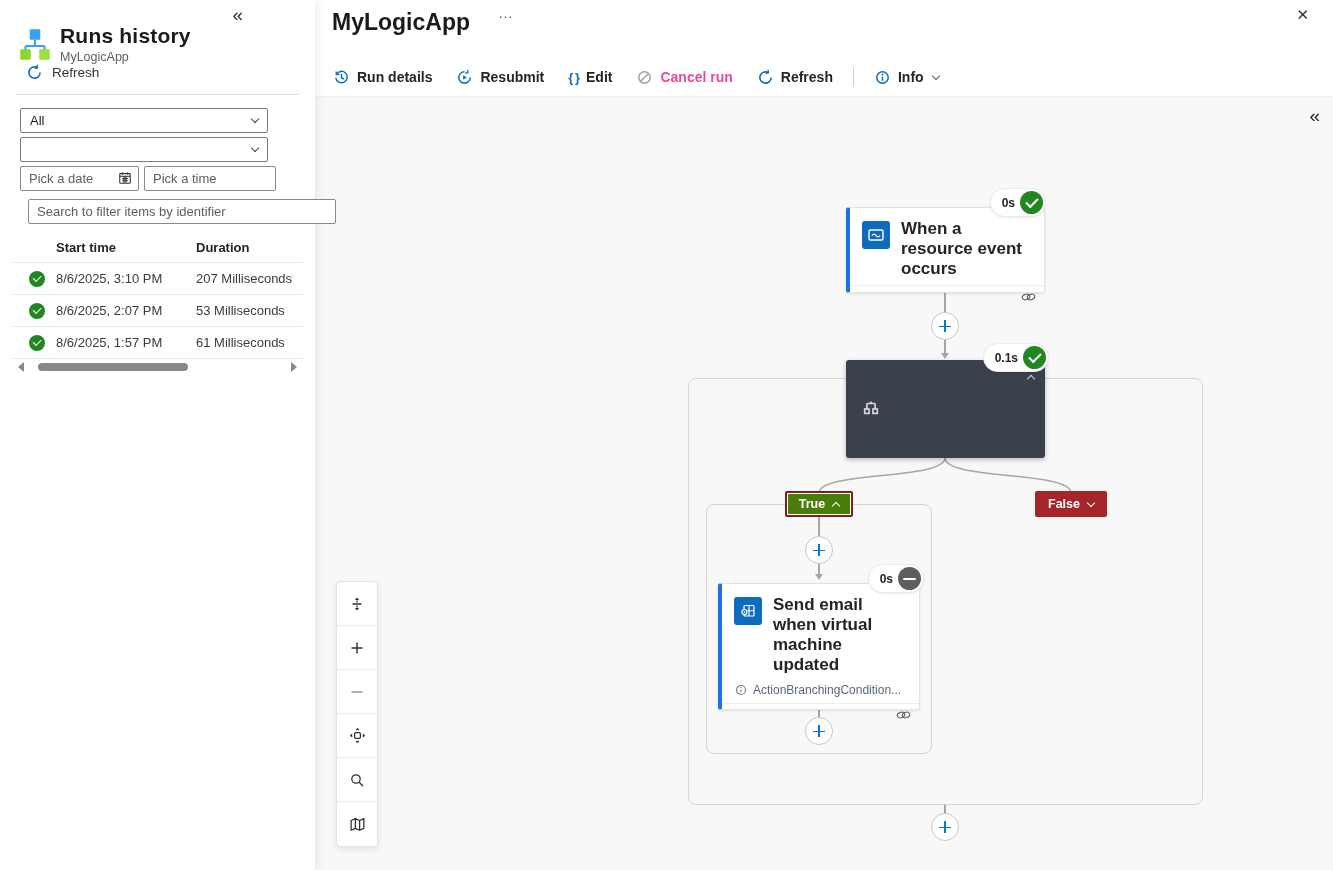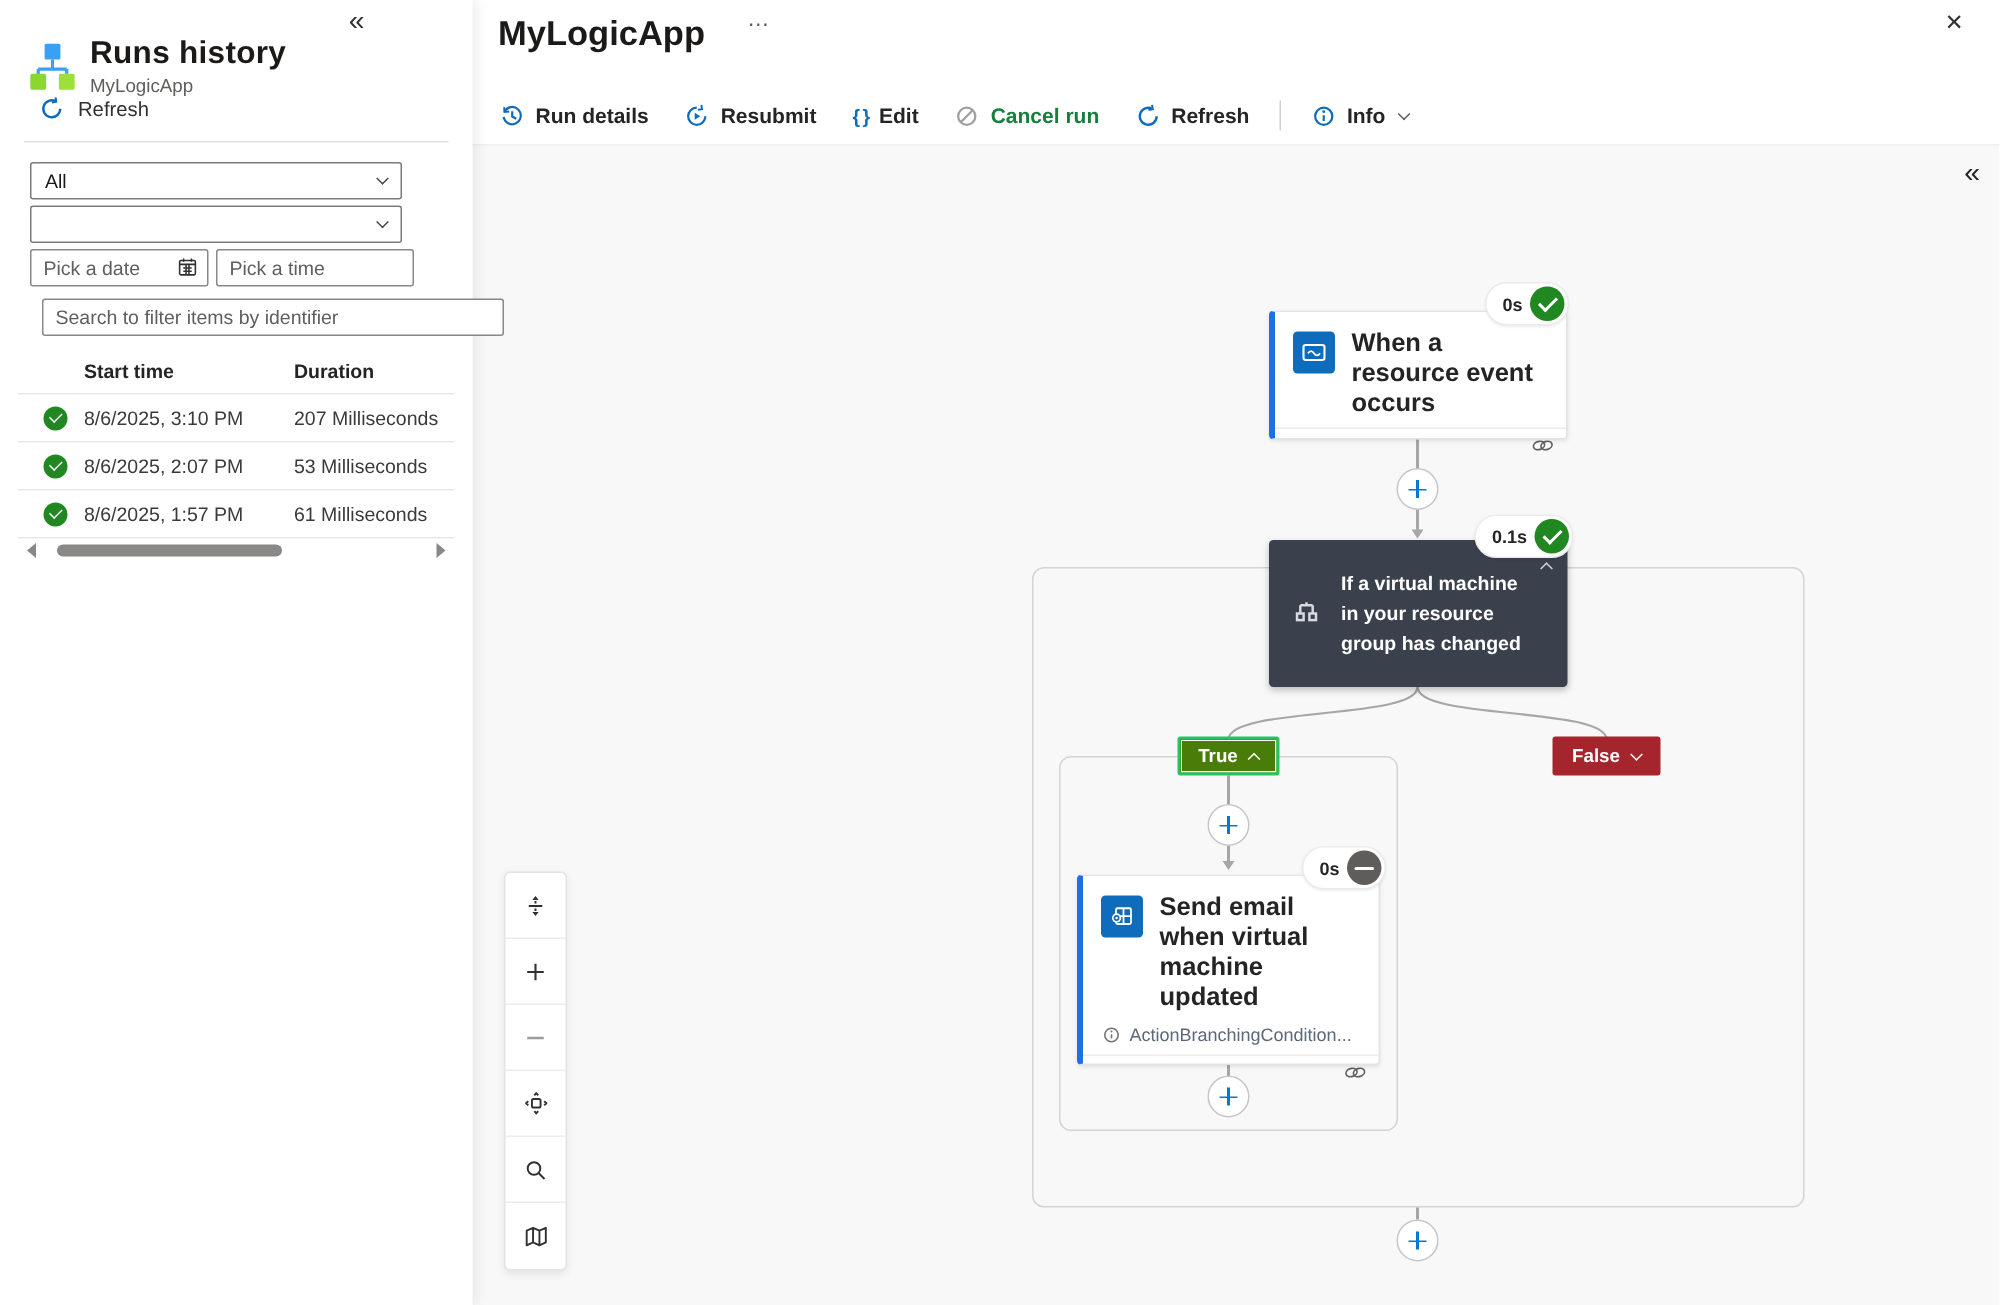--- a/index.html
+++ b/index.html
@@ -67,21 +67,21 @@
   .title-ellipsis { position:absolute; left:183px; top:4px; font-size:15px; color:#5a5a5a;
     background:none; border:none; cursor:pointer; letter-spacing:1px; }
   .close-btn { position:absolute; right:24px; top:6px; font-size:15px; color:#323130;
     background:none; border:none; cursor:pointer; }
 
   .toolbar { display:flex; align-items:center; height:38px; padding-left:18px; gap:24px;
     background:#fff; }
   .tb-btn { display:flex; align-items:center; gap:7px; background:none; border:none;
     font-family:inherit; font-size:14px; font-weight:600; color:#242424; cursor:pointer; }
   .tb-btn svg { color:#0f6cbd; }
-  .tb-btn.disabled { color:#15803d; cursor:default; }
+  .tb-btn.disabled { color:#ec4899; cursor:default; }
   .tb-btn.disabled svg { color:#a19f9d; }
   .tb-braces { color:#0f6cbd; font-weight:700; font-size:13px; letter-spacing:-1px; }
   .tb-sep { width:1px; height:20px; background:#d1d1d1; margin:0 -4px; }
   .tb-btn .chev { color:#605e5c; margin-left:2px; }
 
   
   .canvas { position:relative; flex:1; background:#f8f8f8; border-top:1px solid #efefef; overflow:hidden; }
   .canvas-collapse { position:absolute; right:13px; top:8px; background:none; border:none;
     font-size:19px; color:#242424; cursor:pointer; z-index:6; }
 
@@ -130,21 +130,21 @@
 
   .cond-node { position:absolute; left:531px; top:263px; width:199px; height:98px; background:#3b414c;
     border-radius:3px; box-shadow:0 2px 5px rgba(0,0,0,.25); z-index:2; cursor:pointer;
     display:flex; align-items:center; padding:0 10px 0 14px; gap:12px; }
   .cond-title { font-size:13px; font-weight:600; color:#fff; line-height:20px; width:132px; }
   .cond-chev { position:absolute; right:11px; top:12px; color:#cfd3da; cursor:pointer; }
 
   .chip { position:absolute; display:flex; align-items:center; justify-content:center; gap:8px;
     height:26px; border-radius:2px; color:#fff; font-size:12.5px; font-weight:700; z-index:3;
     cursor:pointer; }
-  .chip-true { left:470px; top:394px; width:68px; background:#4a7c09; border:2px solid #22c55e;
+  .chip-true { left:470px; top:394px; width:68px; background:#4a7c09; border:2px solid #7f1d1d;
     box-shadow:inset 0 0 0 1px #fff; }
   .chip-false { left:720px; top:394px; width:72px; background:#a4262c; }
   .chip .chev { border-width:0 1.8px 1.8px 0; border-style:solid; }
 
   .empty-actions { position:absolute; left:642px; top:407px; width:230px; height:62px;
     border:1px solid #d4d4d4; border-radius:8px; display:flex; align-items:center;
     justify-content:center; font-size:13.5px; color:#707070; z-index:1; }
 
   .chev { display:inline-block; width:6px; height:6px; border-right:1.6px solid currentColor;
     border-bottom:1.6px solid currentColor; }
@@ -367,21 +367,20 @@
       <div class="vline" style="left:629px; top:196px; height:61px;"></div>
       <div class="arrow-down" style="left:625.5px; top:256px;"></div>
       <button class="plus-btn" style="left:616px; top:215px;"></button>
 
       <div class="cond-node">
         <svg width="22" height="22" viewBox="0 0 16 16" fill="none" stroke="#d7dade" stroke-width="1.2">
           <path d="M8 2.6 V4 M5 4 H11 M5 4 V8 M11 4 V8"></path>
           <rect x="3.4" y="8" width="3.2" height="3.2"></rect>
           <rect x="9.4" y="8" width="3.2" height="3.2"></rect>
         </svg>
-        <span class="cond-title">If a virtual machine in your resource group has changed</span>
         <i class="chev chev-up cond-chev"></i>
         <div class="badge" style="top:-17px; right:-4px;">
           <span class="badge-time">0.1s</span>
           <span class="badge-status bs-ok"></span>
         </div>
       </div>
 
       <div class="chip chip-true">
         <span>True</span>
         <i class="chev chev-up"></i>

